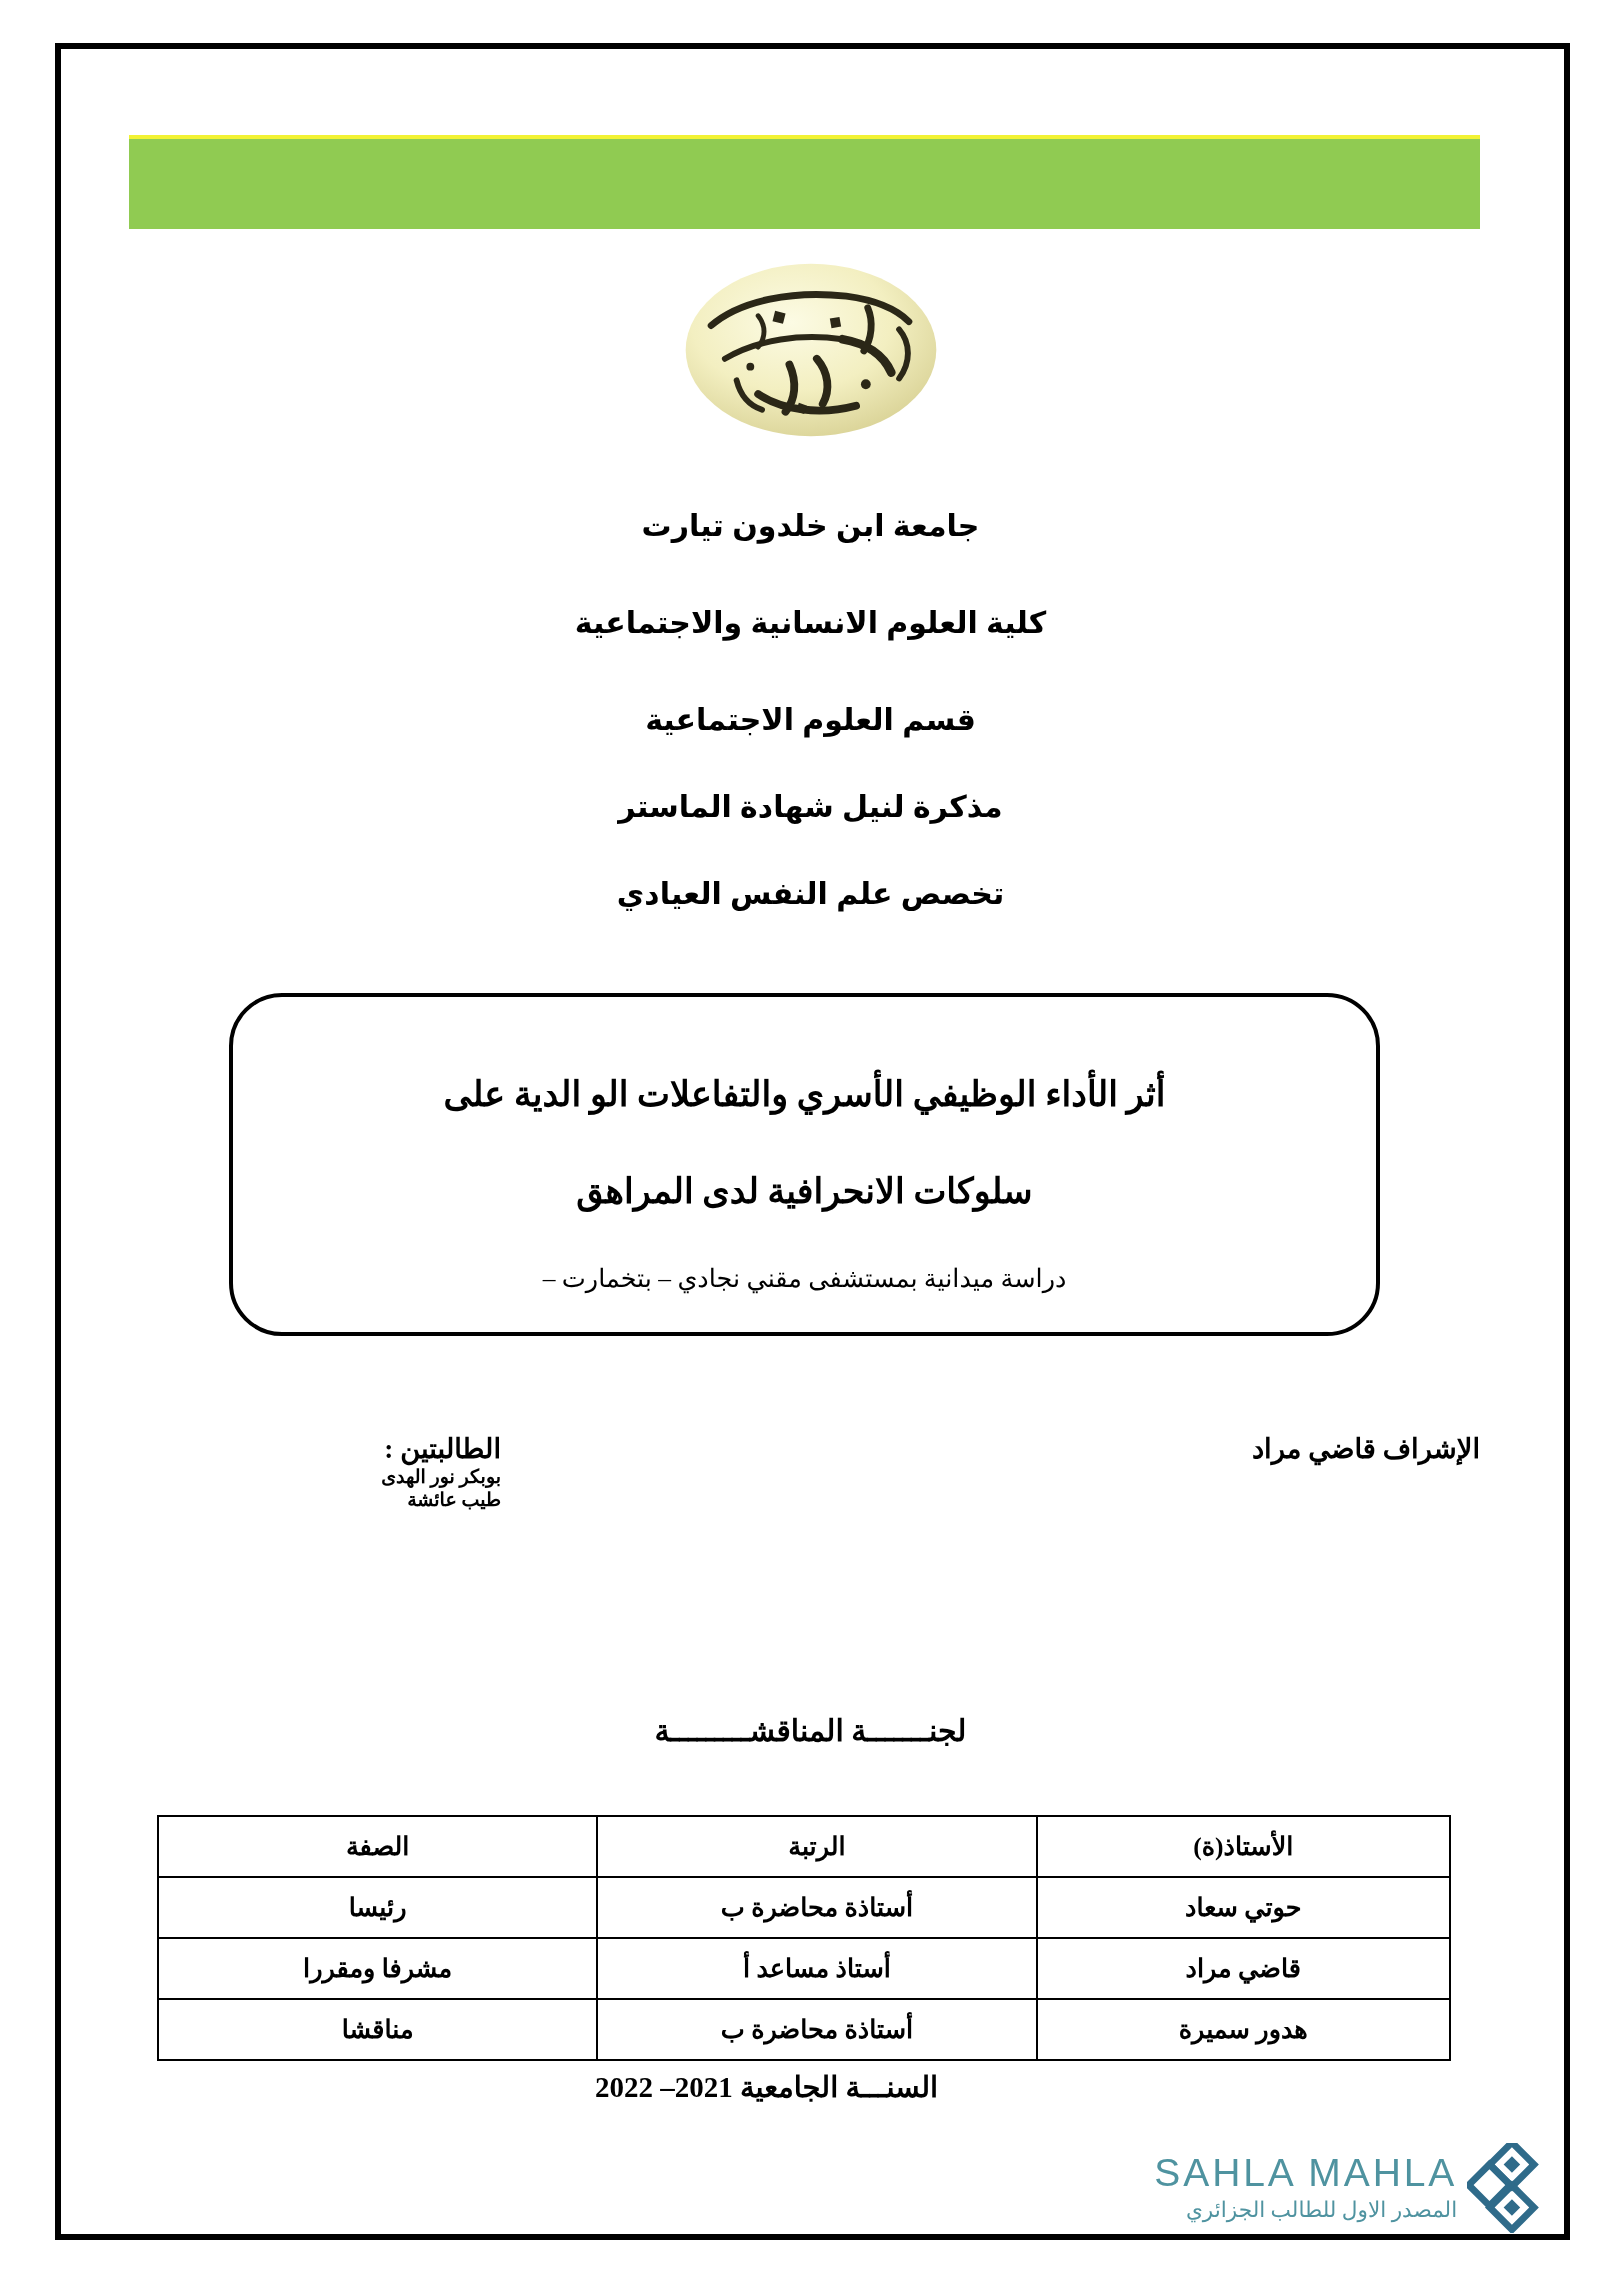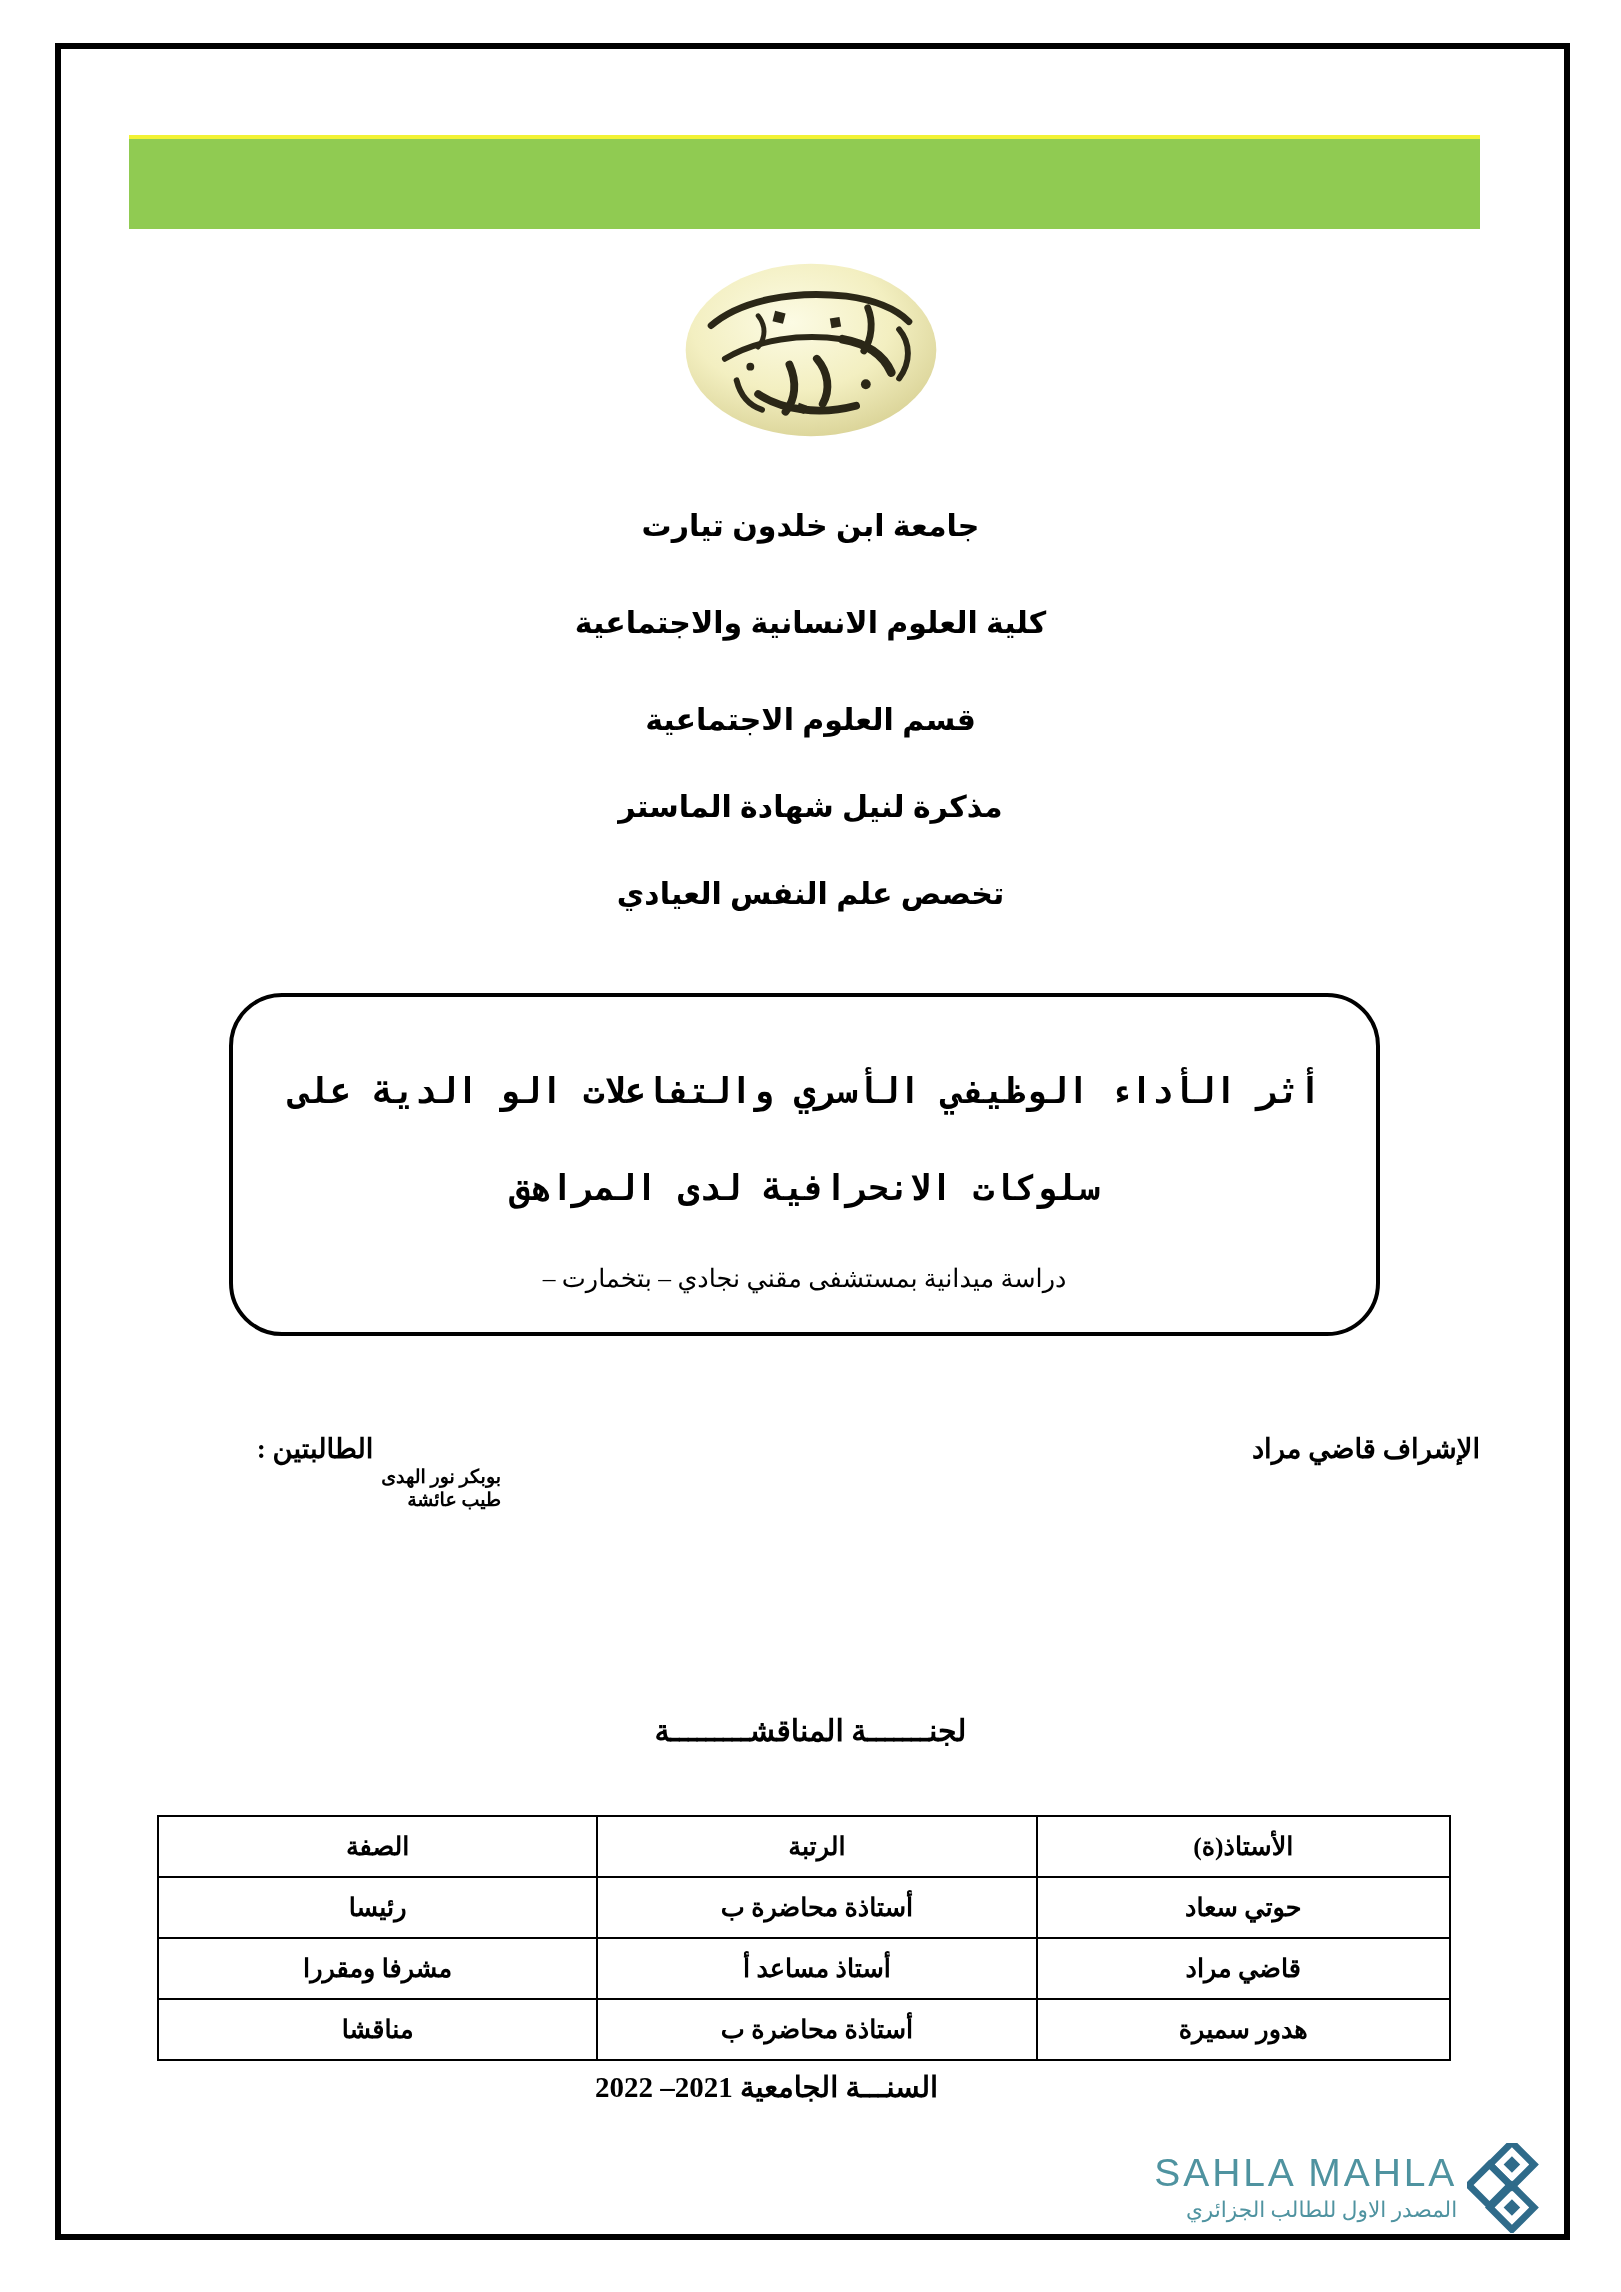--- a/index.html
+++ b/index.html
@@ -94,21 +94,21 @@
   }
   .title-inner {
     position: absolute;
     left: 0; top: 0;
     width: 100%;
     height: 100%;
     text-align: center;
     direction: rtl;
   }
   .title-line {
-    font-family: Liberation Mono, monospace;
+    font-family: Liberation Serif, serif;
     font-weight: bold;
     font-size: 35px;
     color: #000000;
     line-height: 1.25;
     letter-spacing: 0.5px;
   }
   .title-line.l1 { margin-top: 76px; }
   .title-line.l2 { margin-top: 53px; }
   .title-sub {
     font-family: "Liberation Serif", "DejaVu Serif", serif;
@@ -138,21 +138,20 @@
   .supervisor-col {
     text-align: right;
     padding-left: 235px;
   }
   .people-label {
     font-family: "Liberation Serif", "DejaVu Serif", serif;
     font-weight: bold;
     font-size: 27.4px;
     color: #000000;
     direction: rtl;
-    text-align: center;
   }
   .student-name {
     font-family: "Liberation Serif", "DejaVu Serif", serif;
     font-weight: bold;
     font-size: 19px;
     color: #000000;
     direction: rtl;
   }
 
   

